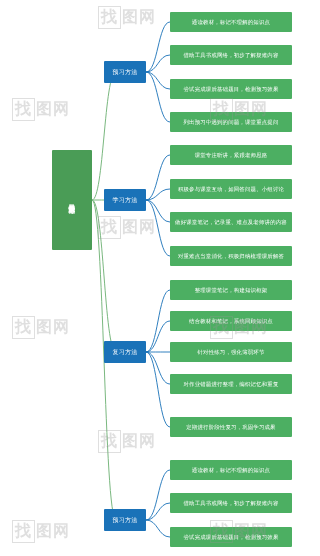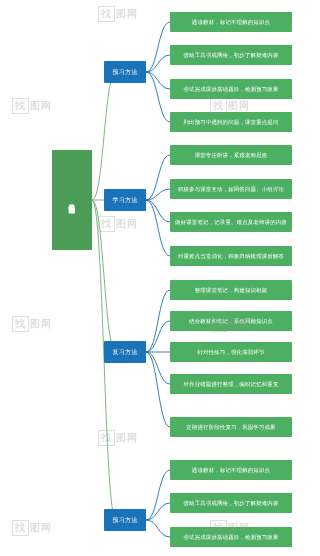--- a/index.html
+++ b/index.html
@@ -34,21 +34,21 @@
     background:#1a72b8;
   }
   .leaf{
     font-size:5.4px;
     background:#4caf62;
     padding:2px 3px;
   }
   .wm{
     position:absolute;
     color:rgba(150,150,150,0.30);
-    font-size:10px;
+    font-size:16px;
     font-weight:bold;
     letter-spacing:1px;
     white-space:nowrap;
     pointer-events:none;
     font-family:"Liberation Sans","DejaVu Sans",sans-serif;
   }
   .wm .box{
     display:inline-block;
     border:1.5px solid rgba(150,150,150,0.30);
     padding:0 2px;

